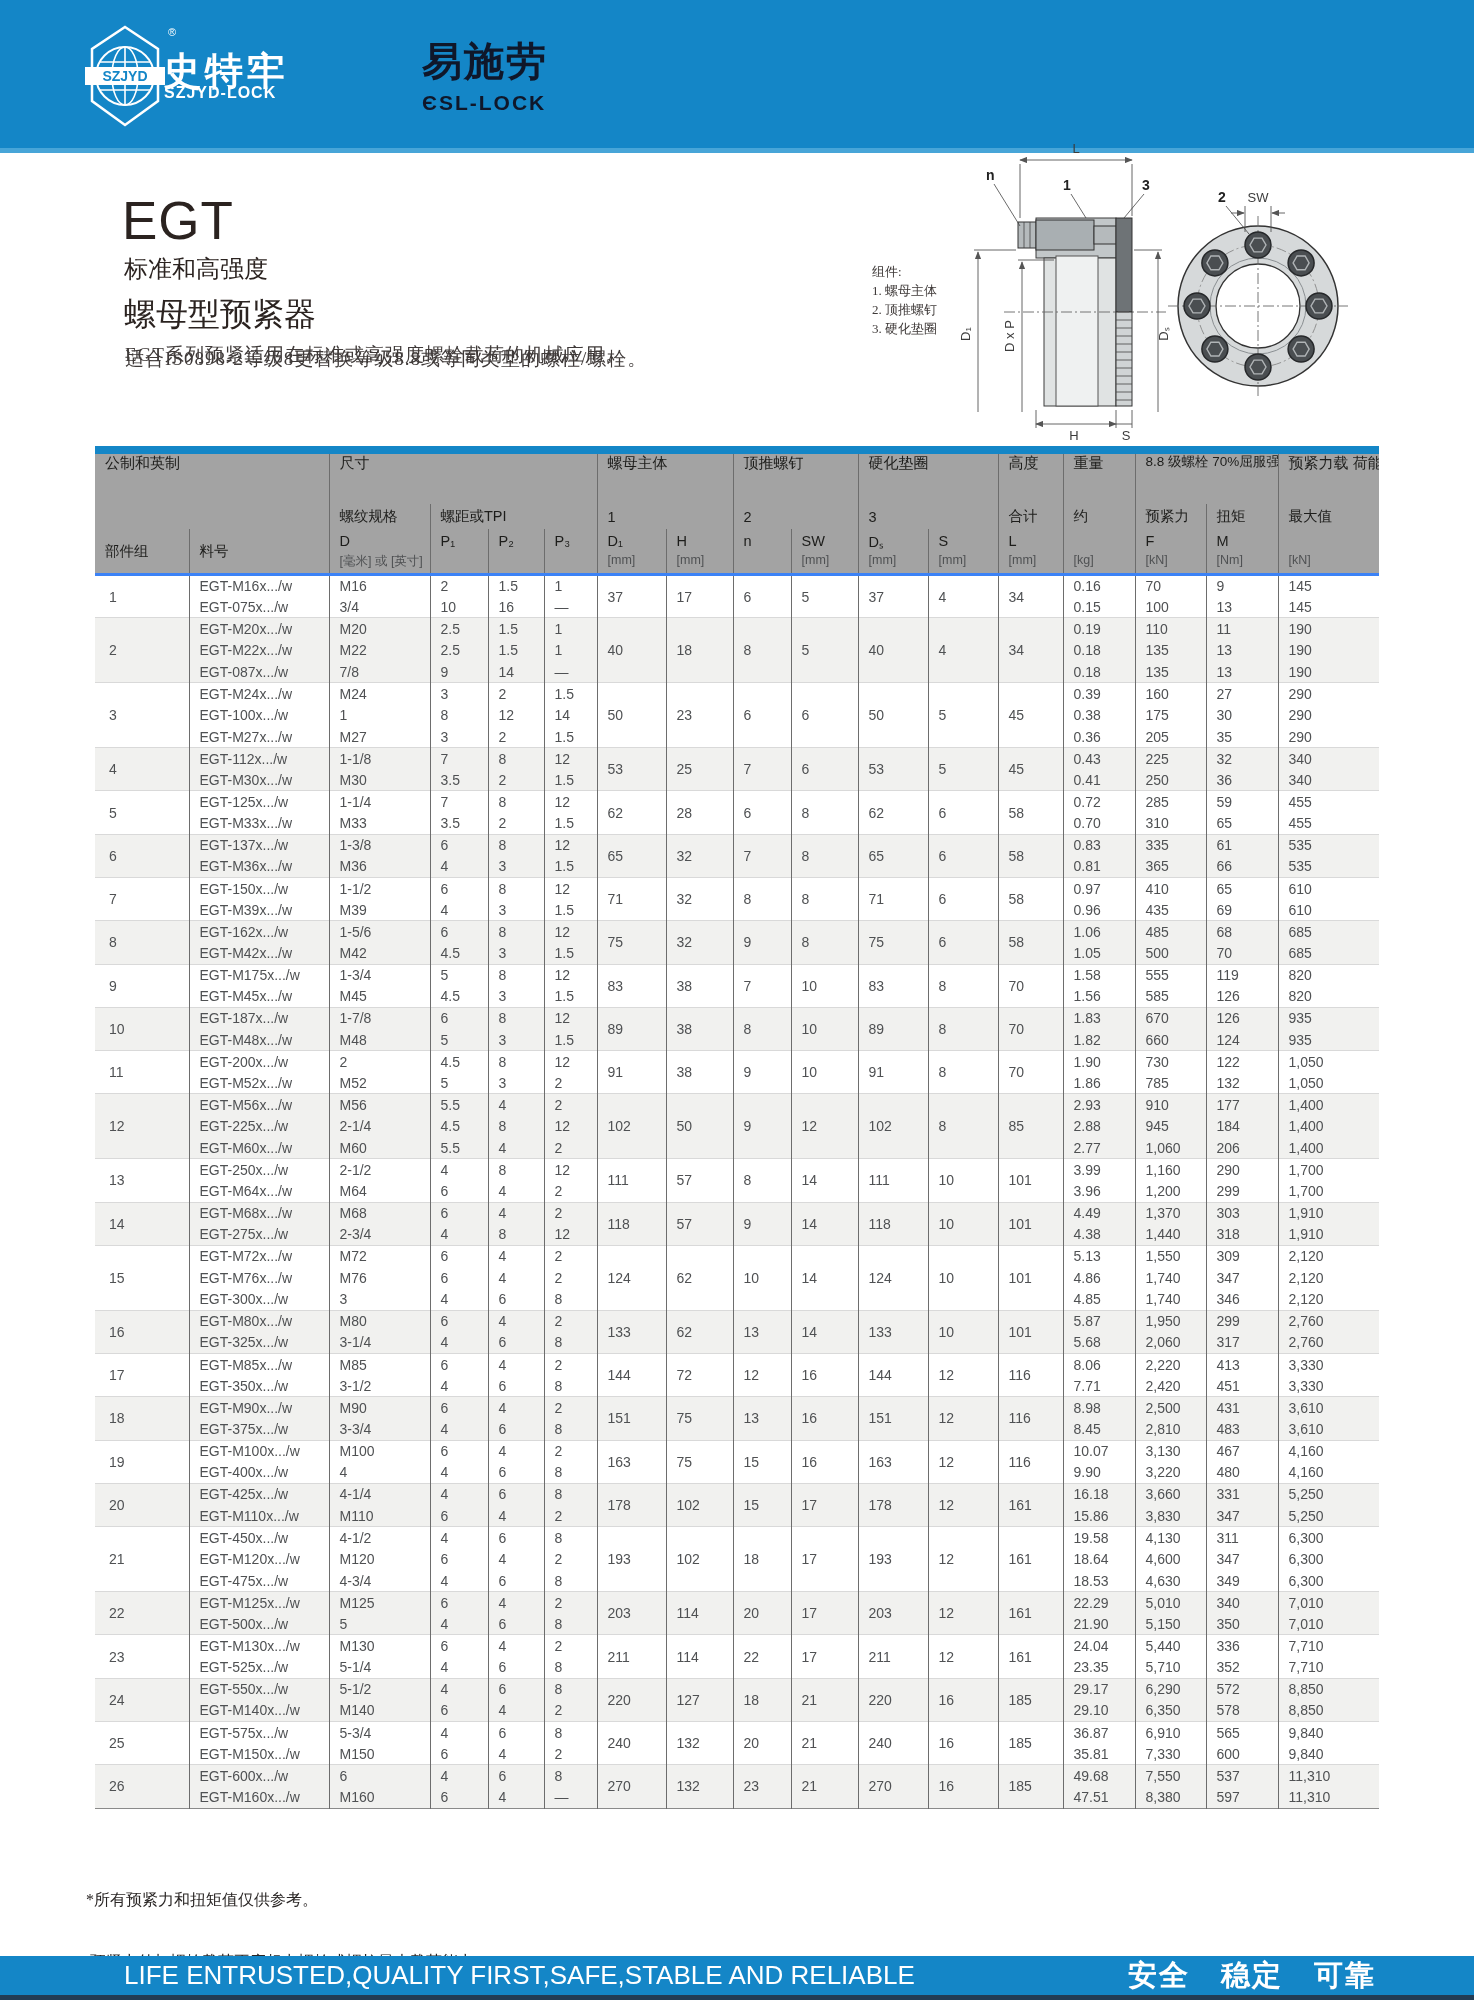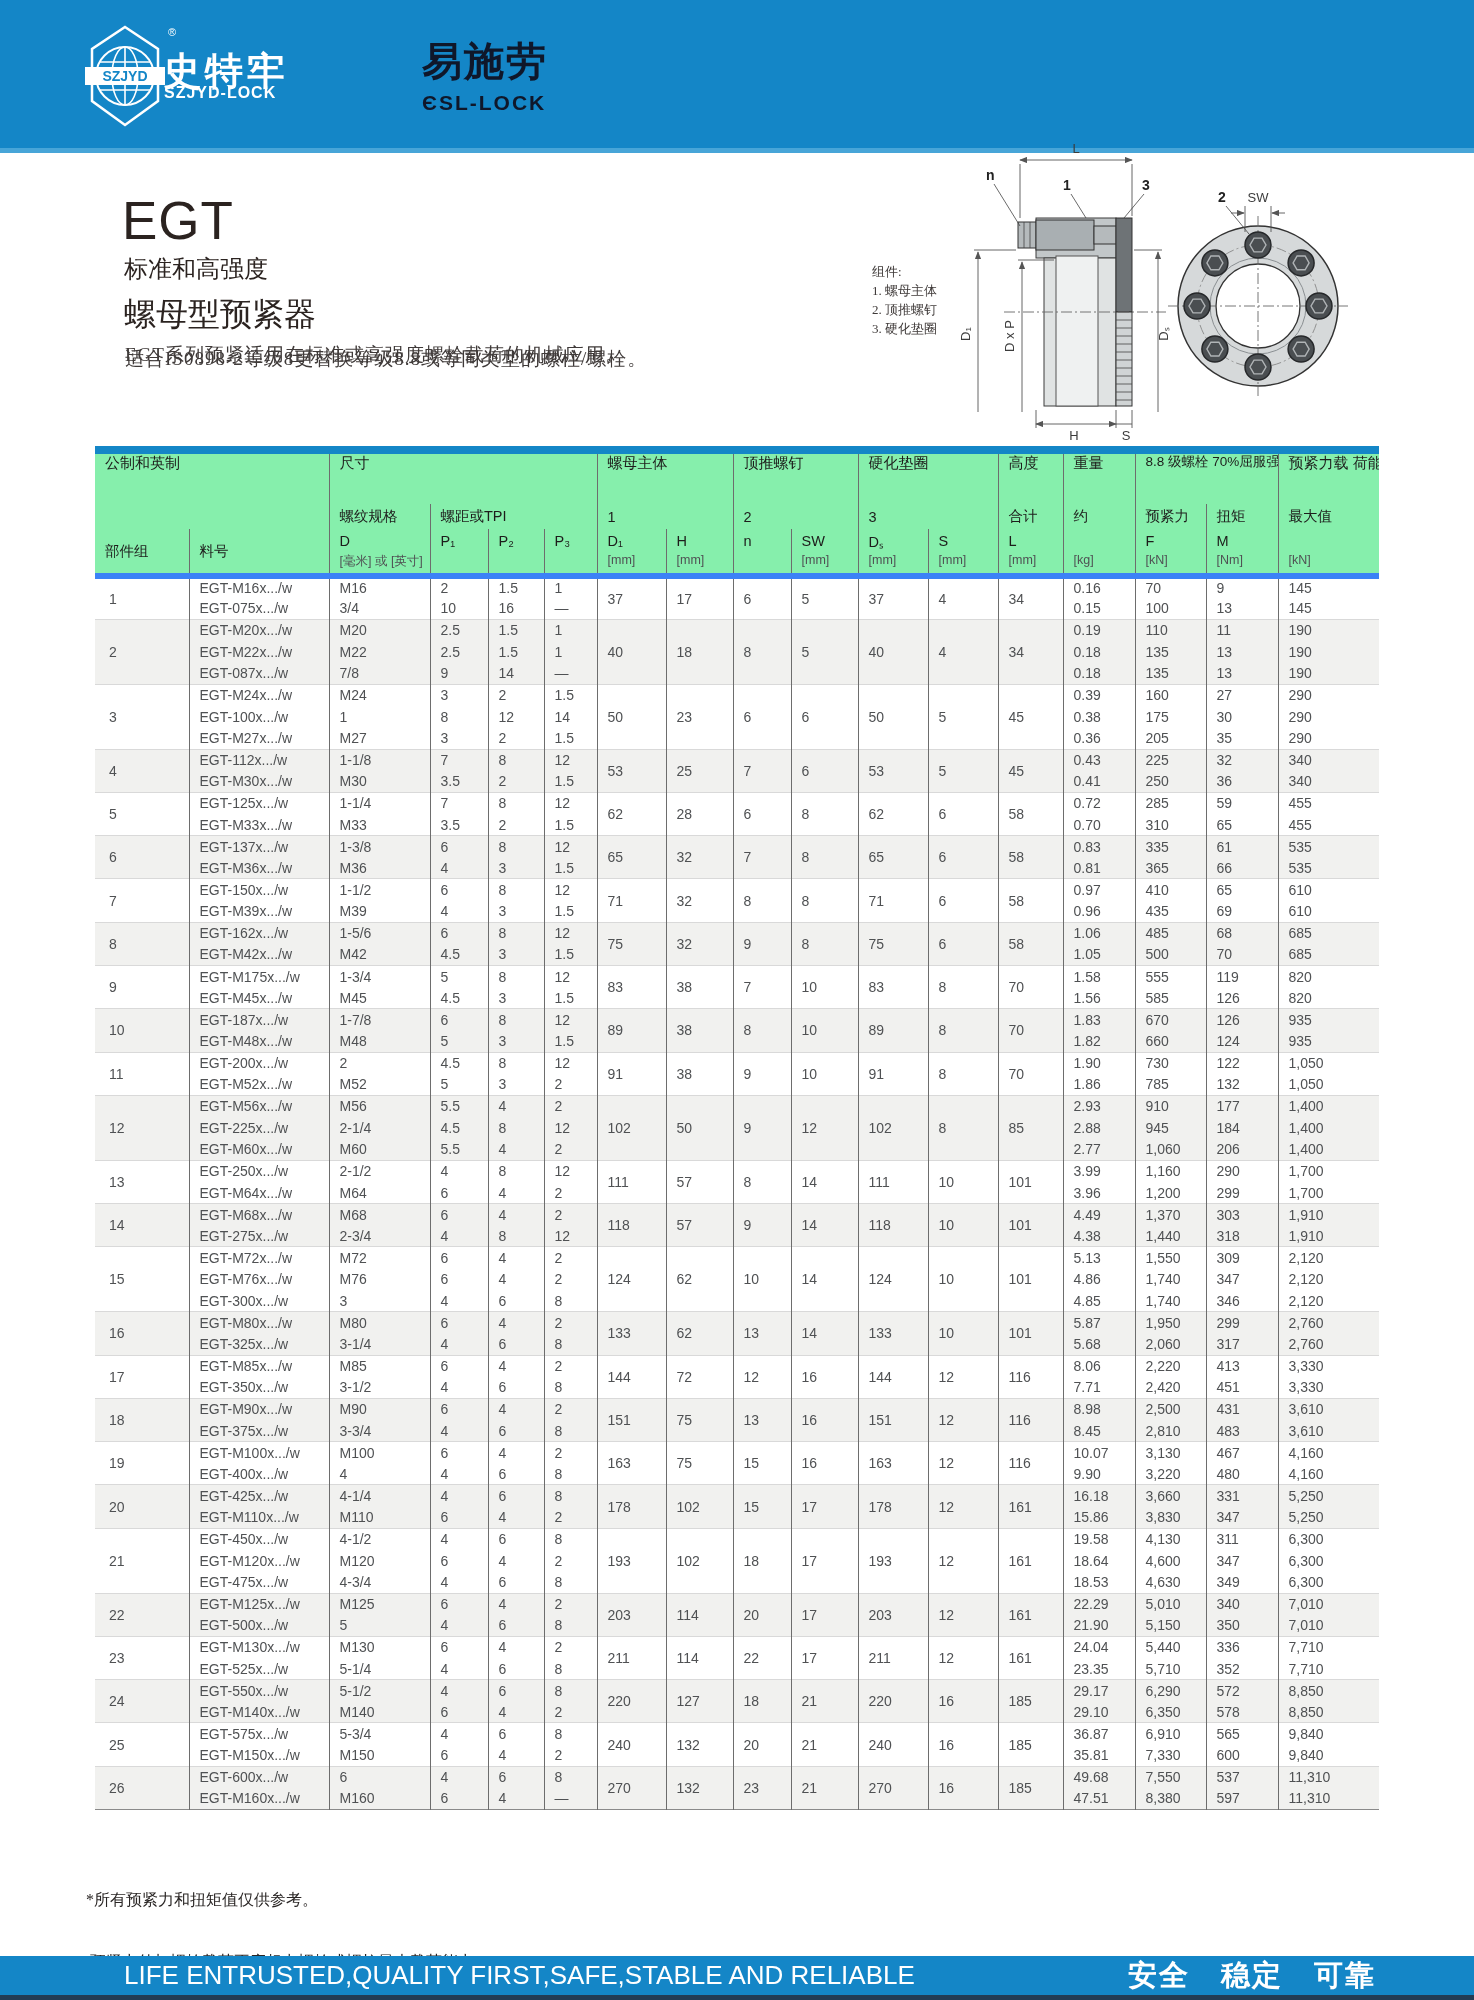--- a/index.html
+++ b/index.html
@@ -26,21 +26,21 @@
   .thin{stroke:#444;stroke-width:0.8;fill:none;}
   .dashdot{stroke:#666;stroke-width:0.9;fill:none;stroke-dasharray:11 3 2 3;}
   .dtext{font-size:13px;fill:#3c3c3c;font-family:"Liberation Sans",sans-serif;}
   .dnum{font-size:14px;font-weight:bold;fill:#222;}
   .comp{font-size:13px;fill:#3f3a39;font-family:"Liberation Serif",serif;}
   
   .tablewrap{position:absolute;left:95px;top:446px;width:1284px;}
   .bluebar{height:8px;background:#1486c7;}
   table.spec{border-collapse:collapse;table-layout:fixed;width:1284px;border-bottom:1px solid #8a8a8a;}
   table.spec th,table.spec td{font-weight:normal;text-align:left;padding:0 4px 0 10px;overflow:hidden;white-space:nowrap;}
-  thead{background:#86efac;border-bottom:6px solid #3b82f6;border-radius:14px;}
+  thead{background:#a3a3a3;border-bottom:3px solid #3b82f6;border-radius:14px;}
   thead th{color:#1d1d1b;}
   .hr1 th{height:50px;vertical-align:top;padding-top:8px;font-size:15px;font-weight:bold;}
   .hr2 th{height:25px;font-size:14.5px;font-weight:bold;vertical-align:middle;}
   .hr3 th{height:24px;font-size:14.5px;font-weight:bold;vertical-align:middle;}
   .hr4 th{height:20px;font-size:12.5px;font-weight:normal;color:#4f5153;vertical-align:top;}
   th.bl,td.bl{border-left:1px solid #6d6d6d;}
   th.c{text-align:center;padding-left:0;}
   th.pre{white-space:pre-line;font-size:13.5px;line-height:15px;padding-top:4px;vertical-align:top;}
   th.cap{white-space:pre-line;line-height:17px;}
   tbody tr{height:21.65px;}

